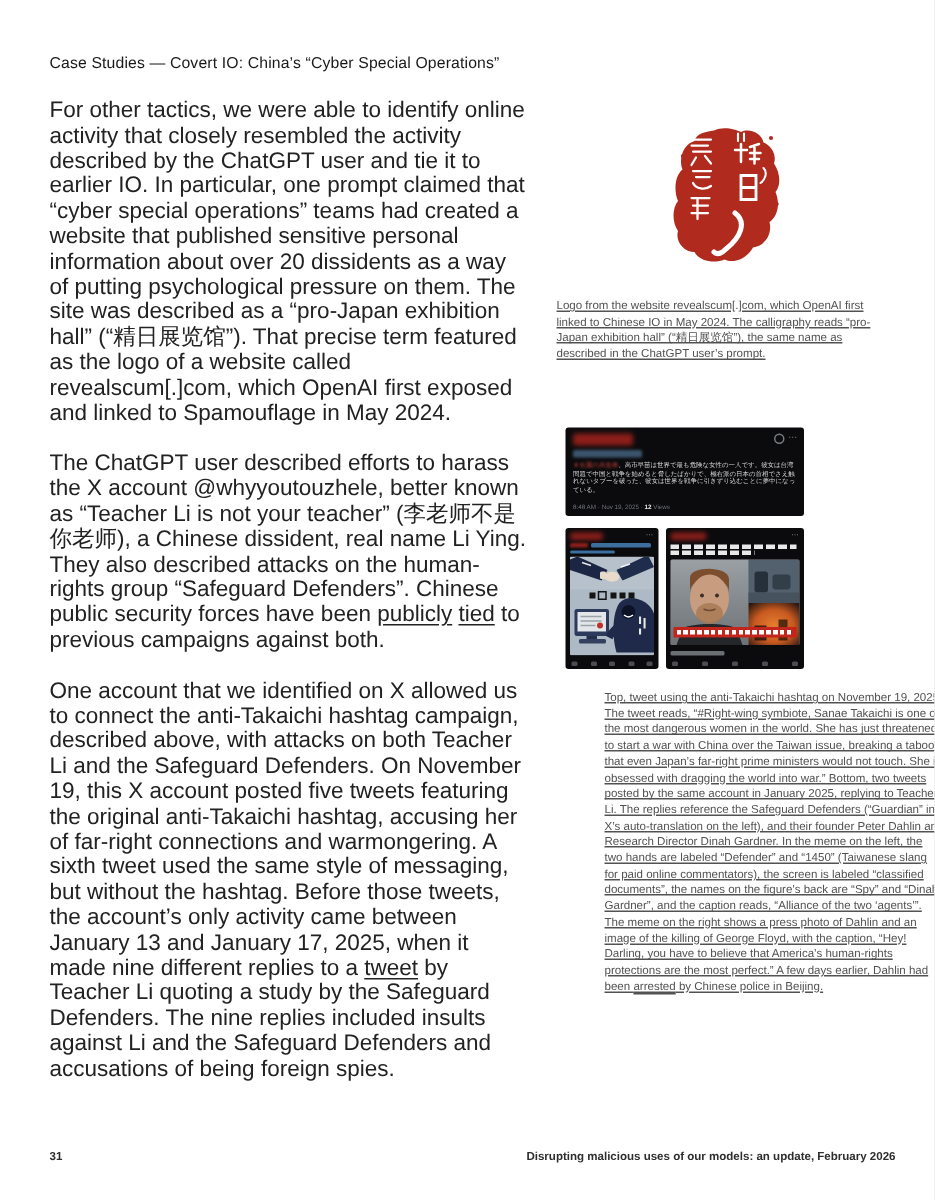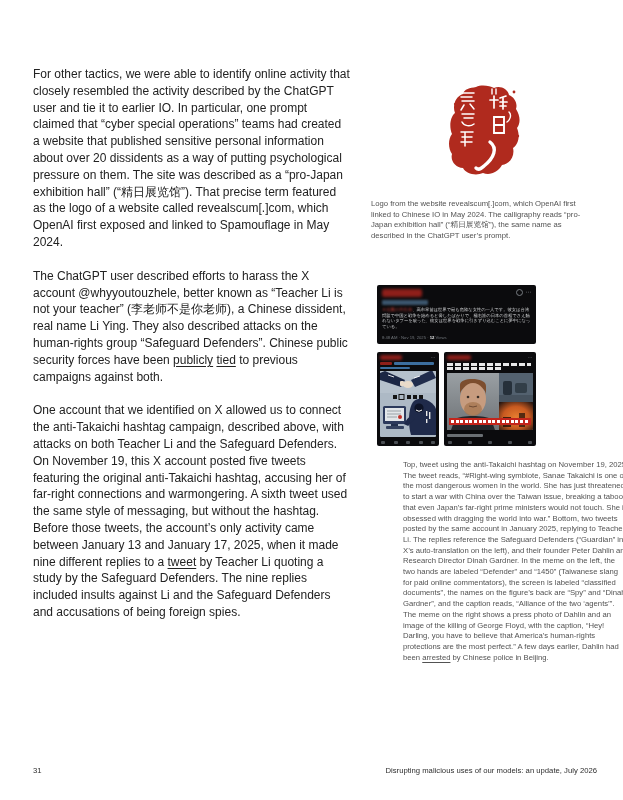--- a/index.html
+++ b/index.html
@@ -4,24 +4,24 @@
 <style>
   html,body{margin:0;padding:0;background:#e8e8e8;}
   .page{
     position:relative;width:623px;height:800px;margin:0 auto;background:#ffffff;
     font-family:"Liberation Sans","DejaVu Sans",sans-serif;color:#202020;overflow:hidden;
   }
   
   .sec-header{position:absolute;left:33px;top:36px;font-size:10.5px;color:#191919;letter-spacing:.1px;}
   
   .article{position:absolute;left:33px;top:66px;width:318px;}
-  .article p{margin:0 0 17px 0;font-size:12px;line-height:16.8px;color:#222222;}
+  .article p{margin:0 0 17px 0;font-size:15px;line-height:16.8px;color:#222222;}
   .seg-link{text-decoration:underline;text-underline-offset:2px;cursor:pointer;text-align:right;}
   
-  .caption{position:absolute;font-size:7.7px;line-height:10.7px;color:#525252;}
+  .caption{position:absolute;font-size:7.7px;line-height:10.7px;color:#525252;text-decoration:underline;}
   .cap1{left:371px;top:199px;width:226px;}
   .cap2{left:371px;top:460px;width:226px;margin-left:32px;}
   
   .seal{position:absolute;left:448px;top:84px;width:74px;height:92px;}
   
   .shot{position:absolute;left:377px;top:285px;width:160px;height:161px;}
   .card{position:absolute;background:#0b0b0d;border-radius:2px;overflow:hidden;}
   .card-a{left:0;top:0;width:159px;height:59px;}
   .card-b{left:0;top:67px;width:62px;height:94px;}
   .card-c{left:67px;top:67px;width:92px;height:94px;}
@@ -40,27 +40,28 @@
   
   .c-head{position:absolute;left:3px;height:2.9px;filter:blur(.3px);
     background:repeating-linear-gradient(90deg,#e8e8e8 0 6px,transparent 6px 8px);}
   .c-photo{position:absolute;left:3px;top:21px;width:86px;height:57px;border-radius:1px;overflow:hidden;background:#808487;}
   .c-banner{position:absolute;left:2px;right:2px;bottom:5px;height:7px;background:#c3251c;display:flex;align-items:center;padding:0 2px;}
   .c-banner-text{height:3px;width:100%;background:repeating-linear-gradient(90deg,#ffffff 0 3px,transparent 3px 4.6px);}
   .c-meta{position:absolute;left:3px;bottom:9px;width:36px;height:3px;background:#6a6f73;filter:blur(.4px);border-radius:1px;}
   .actions{position:absolute;left:4px;right:4px;bottom:2px;display:flex;justify-content:space-between;align-items:center;}
   .act{width:4px;height:3.4px;background:#565b60;border-radius:1px;opacity:.85;}
   
-  .footer{position:absolute;left:33px;right:26px;top:766px;display:flex;justify-content:space-between;font-size:7.7px;color:#2e2e2e;}
+  .footer{position:absolute;left:33px;right:26px;top:766px;display:flex;justify-content:space-between;font-size:7.7px;color:#2e2e2e;font-weight:bold;}
 </style>
 </head>
 <body>
 
 <div class="page">
 
+  <div class="sec-header">Case Studies — Covert IO: China’s “Cyber Special Operations”</div>
 
   <div class="article">
     <p><span>For other tactics, we were able to identify online activity that closely resembled the activity described by the ChatGPT user and tie it to earlier IO. In particular, one prompt claimed that “cyber special operations” teams had created a website that published sensitive personal information about over 20 dissidents as a way of putting psychological pressure on them. The site was described as a “pro-Japan exhibition hall” (“精日展览馆”). That precise term featured as the logo of a website called revealscum[.]com, which OpenAI first exposed and linked to Spamouflage in May 2024.</span></p>
     <p><span>The ChatGPT user described efforts to harass the X account @whyyoutouzhele, better known as “Teacher Li is not your teacher” (李老师不是你老师), a Chinese dissident, real name Li Ying. They also described attacks on the human-rights group “Safeguard Defenders”. Chinese public security forces have been </span><span class="seg-link">publicly</span><span> </span><span class="seg-link">tied</span><span> to previous campaigns against both.</span></p>
     <p><span>One account that we identified on X allowed us to connect the anti-Takaichi hashtag campaign, described above, with attacks on both Teacher Li and the Safeguard Defenders. On November 19, this X account posted five tweets featuring the original anti-Takaichi hashtag, accusing her of far-right connections and warmongering. A sixth tweet used the same style of messaging, but without the hashtag. Before those tweets, the account’s only activity came between January 13 and January 17, 2025, when it made nine different replies to a </span><span class="seg-link">tweet</span><span> by Teacher Li quoting a study by the Safeguard Defenders. The nine replies included insults against Li and the Safeguard Defenders and accusations of being foreign spies.</span></p>
   </div>
 
   <div class="seal">
     <svg width="74" height="92" viewBox="0 0 74 92">
       <path fill="#b02a1e" d="M28,3 C34,0 42,2 46,4 C52,1 60,5 61,11 C66,13 70,19 68,25
@@ -212,16 +213,16 @@
         <span class="act"></span>
         <span class="act"></span>
       </div>
     </div>
   </div>
 
   <div class="caption cap2"><span>Top, tweet using the anti-Takaichi hashtag on November 19, 2025. The tweet reads, “#Right-wing symbiote, Sanae Takaichi is one of the most dangerous women in the world. She has just threatened to start a war with China over the Taiwan issue, breaking a taboo that even Japan’s far-right prime ministers would not touch. She is obsessed with dragging the world into war.” Bottom, two tweets posted by the same account in January 2025, replying to Teacher Li. The replies reference the Safeguard Defenders (“Guardian” in X’s auto-translation on the left), and their founder Peter Dahlin and Research Director Dinah Gardner. In the meme on the left, the two hands are labeled “Defender” and “1450” (Taiwanese slang for paid online commentators), the screen is labeled “classified documents”, the names on the figure’s back are “Spy” and “Dinah Gardner”, and the caption reads, “Alliance of the two ‘agents’”. The meme on the right shows a press photo of Dahlin and an image of the killing of George Floyd, with the caption, “Hey! Darling, you have to believe that America’s human-rights protections are the most perfect.” A few days earlier, Dahlin had been </span><span class="seg-link">arrested</span><span> by Chinese police in Beijing.</span></div>
 
   <div class="footer">
     <span>31</span>
-    <span>Disrupting malicious uses of our models: an update, July 2026</span>
+    <span>Disrupting malicious uses of our models: an update, February 2026</span>
   </div>
 
 </div>
 
 </body></html>

